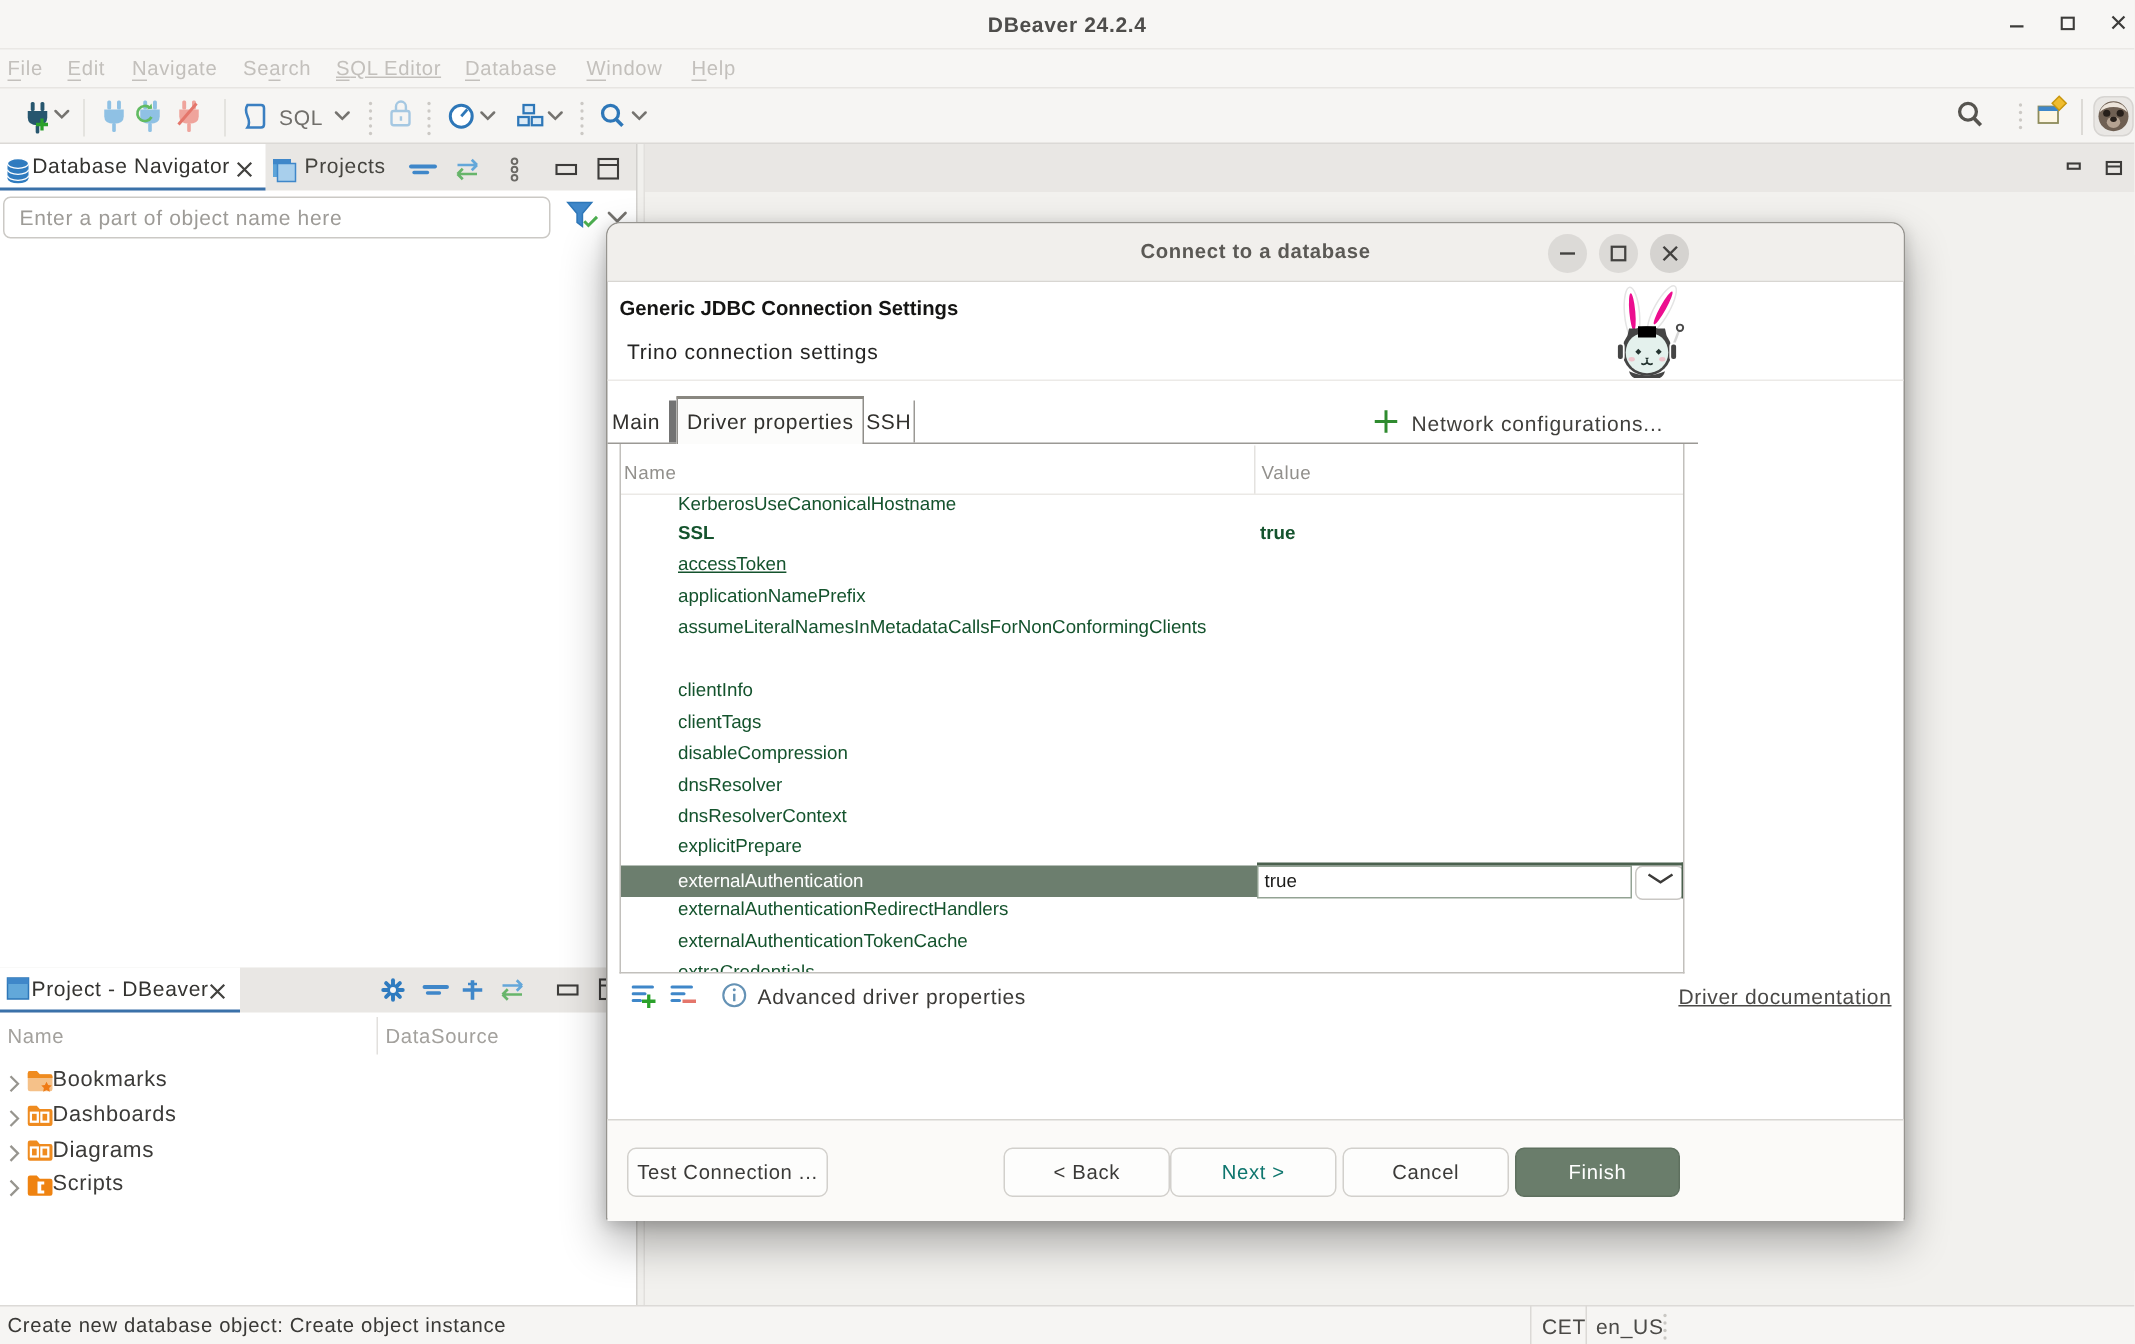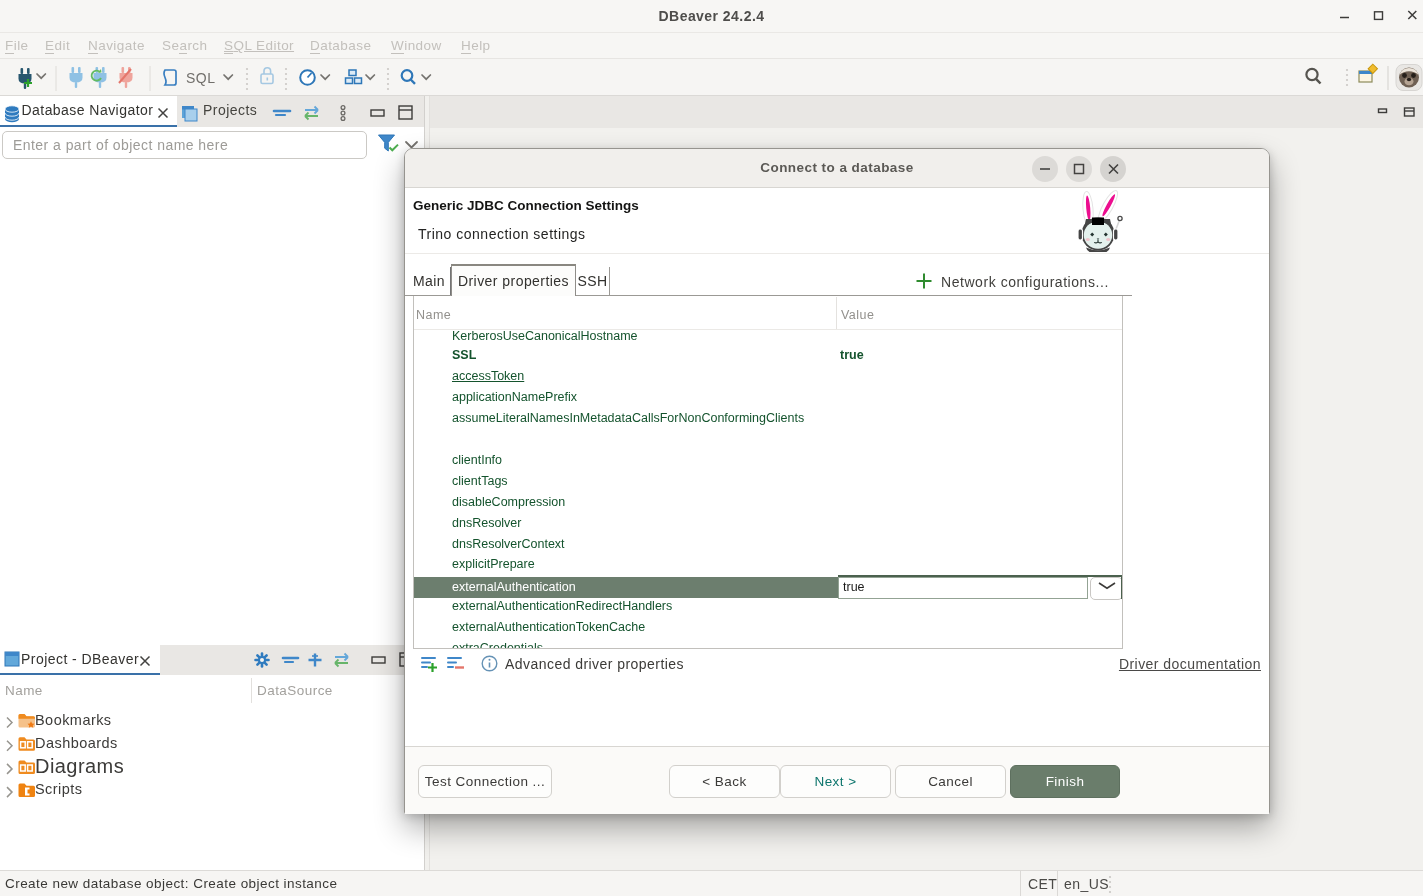--- a/index.html
+++ b/index.html
@@ -201,21 +201,21 @@
   <path d="M98 12 h-13 m0 0 l3.5 -3.5 m-3.5 3.5 l3.5 3.5" stroke="#67b56a" stroke-width="1.8" fill="none"></path>
   <rect x="122" y="6" width="13" height="6" fill="none" stroke="#3d3c3a" stroke-width="1.4"></rect>
   <rect x="150" y="2" width="13" height="13" fill="none" stroke="#3d3c3a" stroke-width="1.4"></rect>
   <line x1="150" y1="6" x2="163" y2="6" stroke="#3d3c3a" stroke-width="1.4"></line>
 </svg>
 <div class="abs txt" style="left:5px;top:679px;height:24px;line-height:24px;font-size:13.5px;color:#a3a19d;">Name</div>
 <div class="abs txt" style="left:257px;top:679px;height:24px;line-height:24px;font-size:13.5px;color:#a3a19d;">DataSource</div>
 <div class="abs" style="left:251px;top:678px;width:1px;height:25px;background:#e2e0dd;"></div>
 <div class="abs txt" style="left:35px;top:709px;height:23px;line-height:23px;font-size:14.5px;color:#3c3b39;">Bookmarks</div>
 <div class="abs txt" style="left:35px;top:732px;height:23px;line-height:23px;font-size:14.5px;color:#3c3b39;">Dashboards</div>
-<div class="abs txt" style="left:35px;top:755px;height:23px;line-height:23px;font-size:20px;color:#3c3b39;">Diagrams</div>
+<div class="abs txt" style="left:35px;top:755px;height:23px;line-height:23px;font-size:15px;color:#3c3b39;">Diagrams</div>
 <div class="abs txt" style="left:35px;top:778px;height:23px;line-height:23px;font-size:14.5px;color:#3c3b39;">Scripts</div>
 <svg class="abs" style="left:5px;top:709px;" width="32" height="95" viewBox="0 0 32 95">
   <g fill="none" stroke="#97958f" stroke-width="1.5">
     <path d="M2 8.5 L7 13.5 L2 18.5"></path>
       <path d="M2 31.7 L7 36.7 L2 41.7"></path>
     <path d="M2 54.9 L7 59.9 L2 64.9"></path>
       <path d="M2 78.1 L7 83.1 L2 88.1"></path>
   </g>
   <g transform="translate(13,4)">
     <path d="M0.5 2.5 q0-1.5 1.5-1.5 h4.5 l2 2.2 h7 q1.5 0 1.5 1.5 v8.3 q0 1.5 -1.5 1.5 h-13.5 q-1.5 0 -1.5 -1.5 z" fill="#f5c189"></path>
@@ -312,21 +312,21 @@
     <ellipse cx="14.8" cy="50.5" rx="2.1" ry="1.5" fill="#efc3cb"></ellipse>
     <ellipse cx="35.2" cy="50.5" rx="2.1" ry="1.5" fill="#efc3cb"></ellipse>
     <path d="M23.7 49.5 h2.6 l-1.3 1.6 z" fill="#243430"></path>
     <path d="M25 51 v1.8 M25 52.8 q-2 2 -3.8 0.5 M25 52.8 q2 2 3.8 0.5" stroke="#243430" stroke-width="1.1" fill="none"></path>
     <path d="M13 58.5 q12 5.5 24 0 q-1 3.5 -3.5 4.5 h-17 q-2.5 -1 -3.5 -4.5 z" fill="#454545"></path>
   </svg>
   <div class="abs" style="left:0;top:104px;width:100%;height:1px;background:#eceae7;"></div>
 
   <div class="abs" style="left:0;top:146px;width:46px;height:1px;background:#9b9995;"></div>
   <div class="abs" style="left:170px;top:146px;width:557px;height:1px;background:#9b9995;"></div>
-  <div class="abs txt" style="left:3px;top:118px;width:43px;height:28px;line-height:28px;text-align:center;font-size:14px;color:#32312e;border-right:1px solid #737373;box-sizing:border-box;">Main</div>
+  <div class="abs txt" style="left:3px;top:118px;width:43px;height:28px;line-height:28px;font-size:14px;color:#32312e;border-right:5px solid #737373;box-sizing:border-box;">Main</div>
   <div class="abs txt" style="left:46px;top:115px;width:125px;height:33px;line-height:31px;text-align:center;font-size:14px;color:#32312e;background:#fcfcfb;border:1px solid #8f8d89;border-top:2px solid #898780;border-bottom:none;box-sizing:border-box;">Driver properties</div>
   <div class="abs txt" style="left:171px;top:118px;width:34px;height:28px;line-height:28px;text-align:center;font-size:14px;color:#32312e;border-right:1px solid #9b9995;box-sizing:border-box;">SSH</div>
   <svg class="abs" style="left:510px;top:123px;" width="18" height="18" viewBox="0 0 18 18">
     <path d="M9 1.5 v15 M1.5 9 h15" stroke="#2f8b2f" stroke-width="2"></path>
   </svg>
   <div class="abs txt" style="left:536px;top:119px;height:28px;line-height:28px;font-size:14px;letter-spacing:0.55px;color:#403f3c;">Network configurations...</div>
 
   <div class="abs" style="left:8px;top:147px;width:710px;height:353px;border:1px solid #c2c0bc;border-top:none;box-sizing:border-box;background:#fff;"></div>
   <div class="abs txt" style="left:11px;top:154px;height:24px;line-height:24px;font-size:12.5px;color:#92908c;">Name</div>
   <div class="abs txt" style="left:436px;top:154px;height:24px;line-height:24px;font-size:12.5px;color:#92908c;">Value</div>

